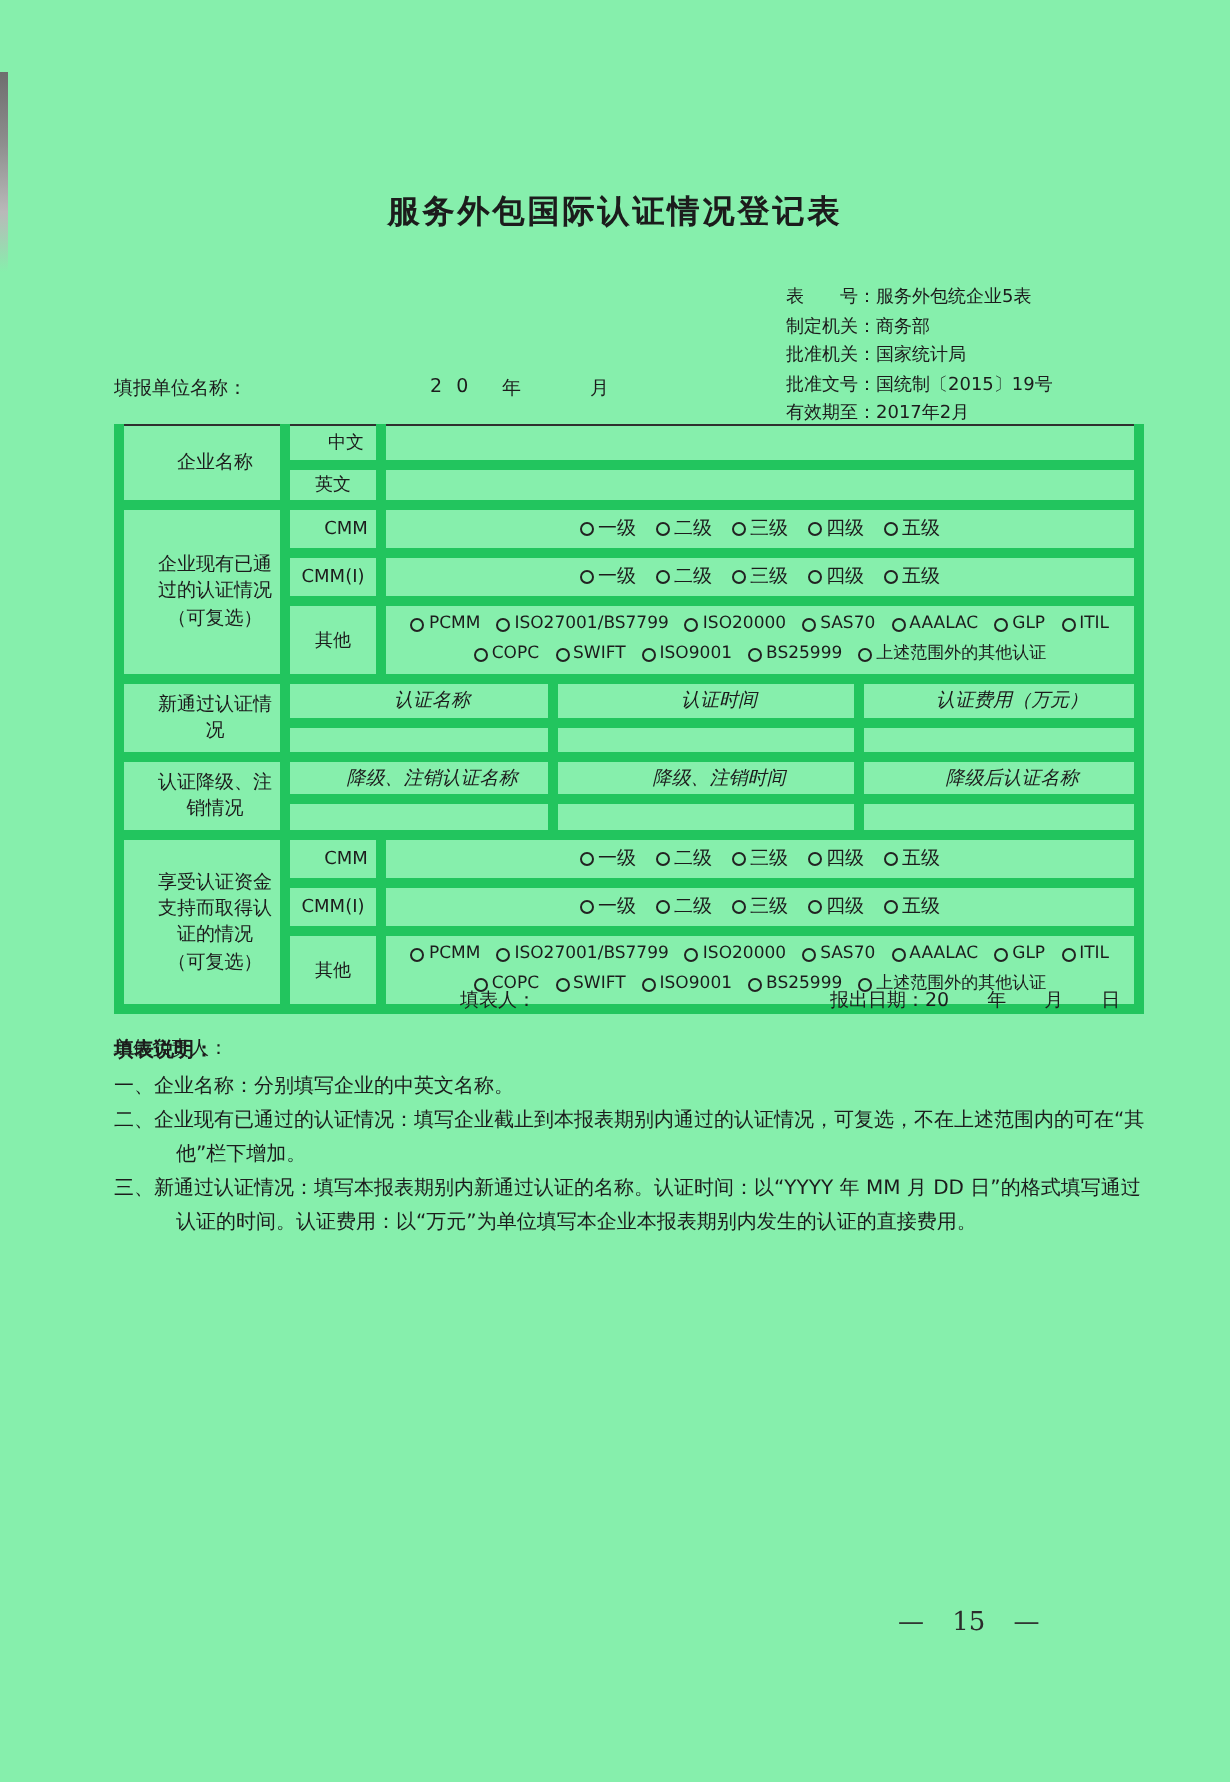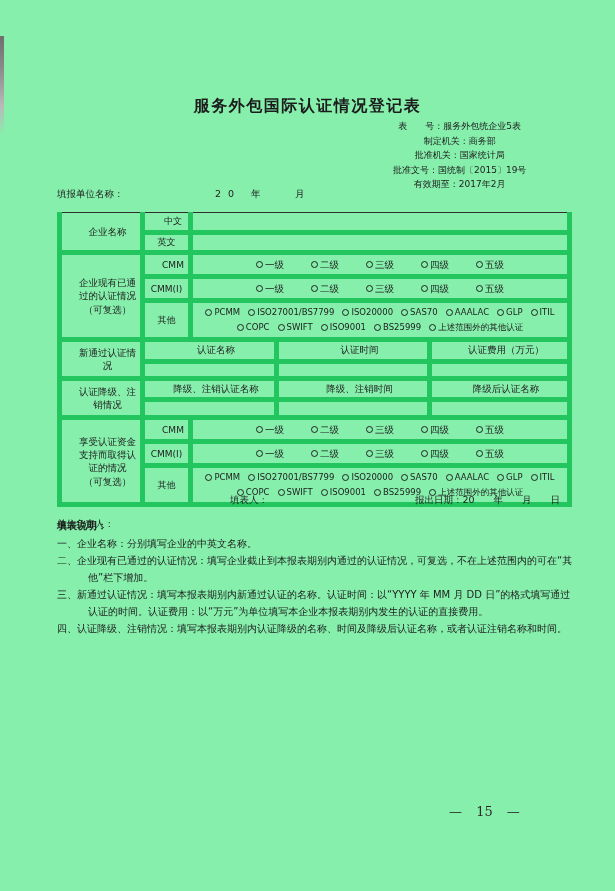--- a/index.html
+++ b/index.html
@@ -26,25 +26,24 @@
     position: absolute;
     top: 96px; left: 0;
     width: 100%;
     text-align: center;
     font-size: 16px;
     font-weight: bold;
     letter-spacing: 1.5px;
   }
   .meta {
     position: absolute;
-    left: 393px; top: 119px;
+    left: 393px; top: 142px;
     font-size: 9px;
     line-height: 14.5px;
     white-space: nowrap;
-    text-align: center;
   }
   .report-line {
     position: absolute;
     top: 188px; left: 57px;
     width: 510px;
     height: 14px;
     font-size: 9.5px;
   }
   .report-line .rl-label { position: absolute; left: 0; }
   .report-line .rl-year  { position: absolute; left: 158px; letter-spacing: 2px; }
@@ -61,29 +60,29 @@
     border: 1.5px solid #2f2f2f;
   }
   .form-table td {
     border: 5px solid #22c55e;
     vertical-align: middle;
     padding: 1px 3px;
   }
   tr.sec td { border-top: 1.5px solid #2f2f2f; padding-left: 16px; }
   .form-table .lbl { text-align: center; line-height: 13px; }
   .form-table .sub { text-align: center; font-size: 9px; }
-  .form-table .hdr { text-align: center; }
+  .form-table .hdr { text-align: center; font-style: italic; }
   .form-table .opts { text-align: center; padding: 2px 2px; }
   .lbl .note-line { margin-top: 1px; }
 
   .optline {
     display: flex;
     justify-content: center;
     align-items: center;
-    gap: 27px;
+    gap: 10px;
     line-height: 15px;
     white-space: nowrap;
   }
   .optline.tight { gap: 8px; font-size: 8.5px; }
   .opt { display: inline-flex; align-items: center; }
   .circ {
     display: inline-block;
     width: 7px; height: 7px;
     border: 1px solid #222;
     border-radius: 50%;
@@ -436,19 +435,18 @@
     <span class="sg-filler">填表人：</span>
     <span class="sg-date">报出日期：20　　年　　月　　日</span>
   </div>
 
   <div class="notes">
     <div class="notes-title">填表说明：</div>
     <div class="notes-items">
         <div class="note-item">一、企业名称：分别填写企业的中英文名称。</div>
         <div class="note-item">二、企业现有已通过的认证情况：填写企业截止到本报表期别内通过的认证情况，可复选，不在上述范围内的可在“其他”栏下增加。</div>
         <div class="note-item">三、新通过认证情况：填写本报表期别内新通过认证的名称。认证时间：以“YYYY 年 MM 月 DD 日”的格式填写通过认证的时间。认证费用：以“万元”为单位填写本企业本报表期别内发生的认证的直接费用。</div>
-        <div class="note-item">四、认证降级、注销情况：填写本报表期别内认证降级的名称、时间及降级后认证名称，或者认证注销名称和时间。</div>
       </div>
   </div>
 
   <div class="page-number">— 15 —</div>
 
 </div>
 
 </body></html>

